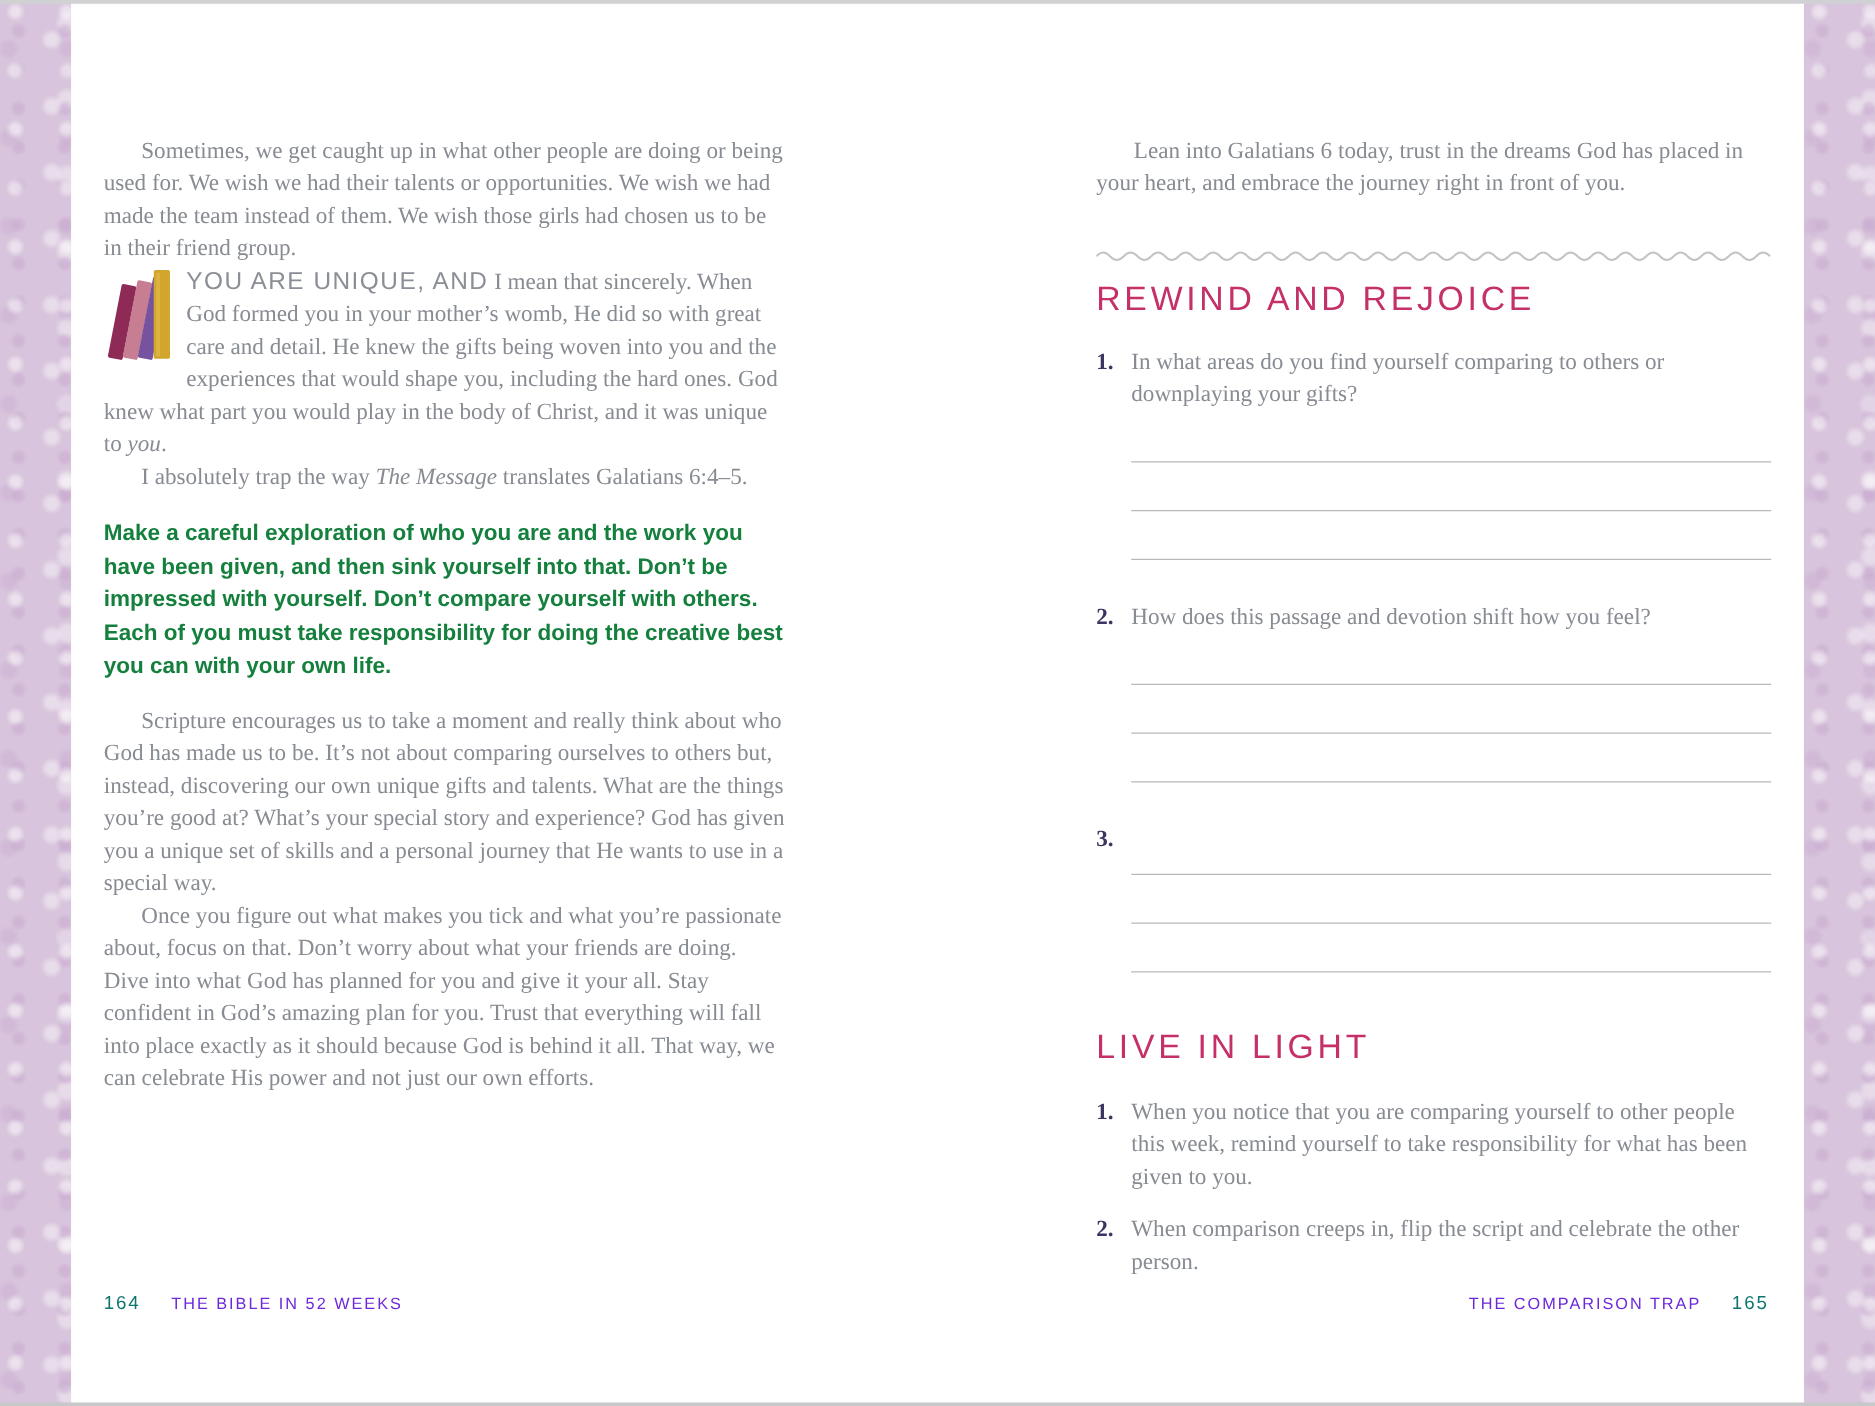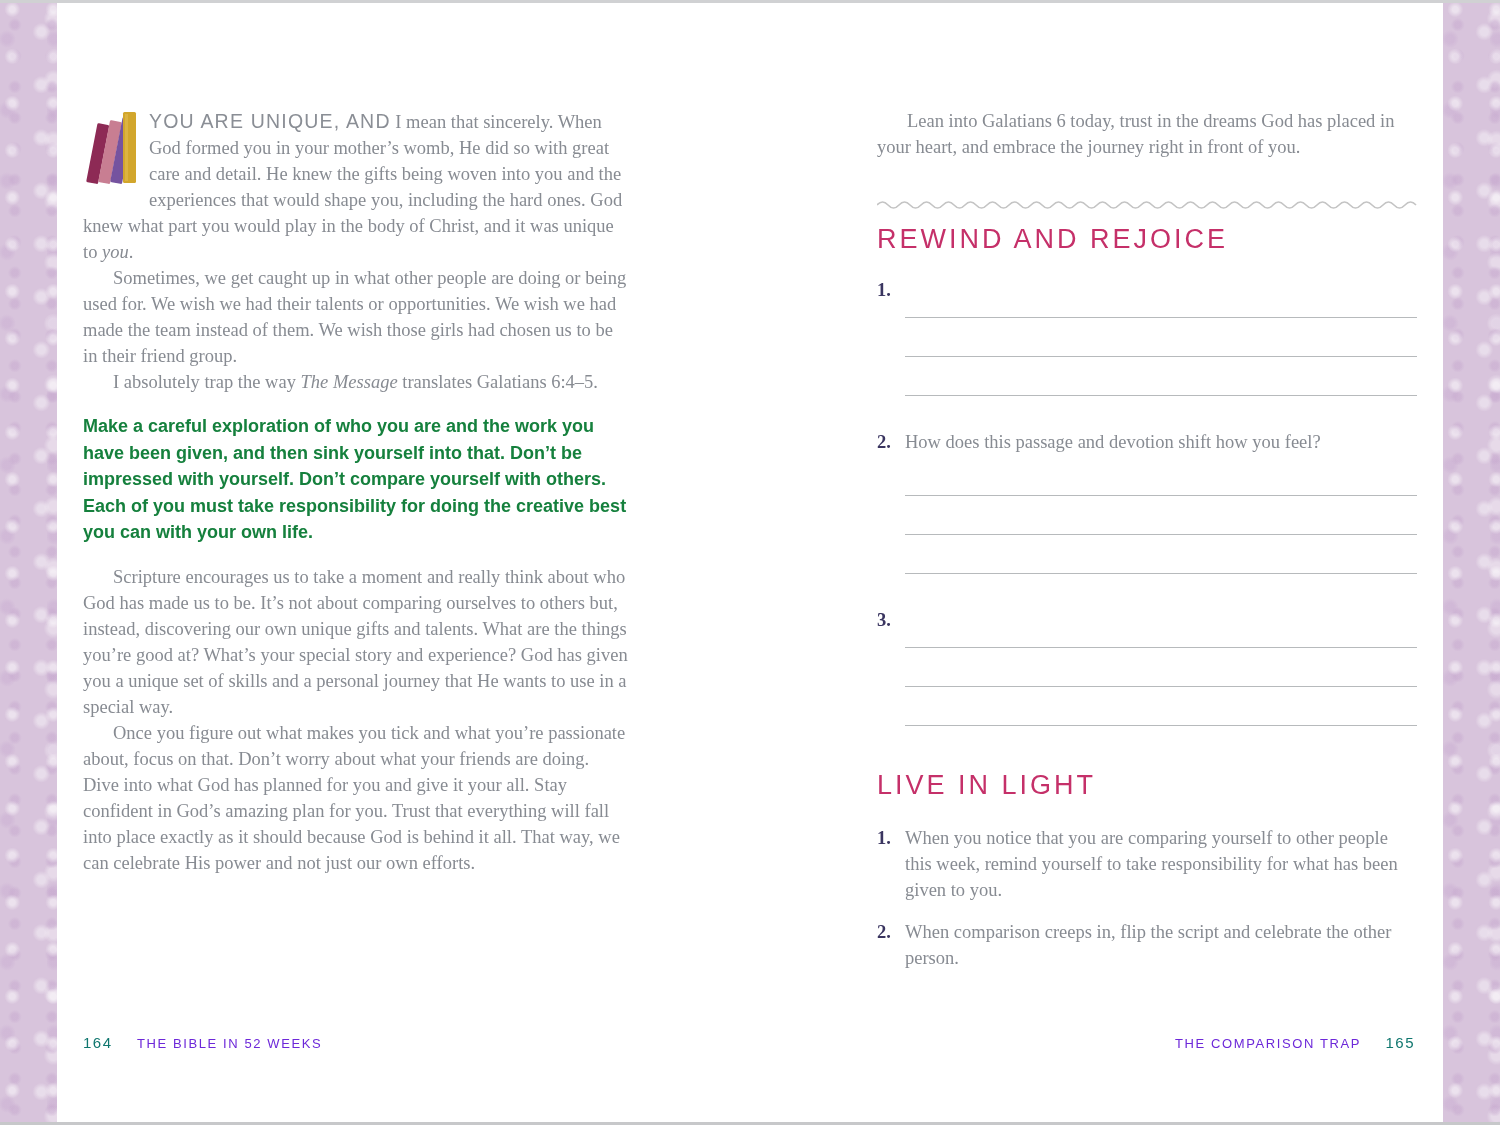--- a/index.html
+++ b/index.html
@@ -59,52 +59,53 @@
 <body>
 
 <div class="canvas">
   <div class="edge top"></div>
   <div class="band left"></div>
   <div class="band right"></div>
 
   <div class="spread">
 
     <div class="page page-left">
+      <p class="para indent">Sometimes, we get caught up in what other people are doing or being used for. We wish we had their talents or opportunities. We wish we had made the team instead of them. We wish those girls had chosen us to be in their friend group.</p>
       <p class="para">
         <span class="books">
           <svg width="54" height="74" viewBox="0 0 54 74" aria-hidden="true">
             <rect x="3" y="12" width="12" height="60" rx="1.5" fill="#8d2a55" transform="rotate(11 9 72)"></rect>
             <rect x="15" y="9" width="12" height="63" rx="1.5" fill="#c87e92" transform="rotate(11 21 72)"></rect>
             <rect x="27" y="6" width="12" height="66" rx="1.5" fill="#75539f" transform="rotate(11 33 72)"></rect>
             <rect x="40" y="1" width="13" height="71" rx="1.5" fill="#d2a62c"></rect>
             <rect x="42" y="3" width="3" height="67" fill="#e0b94a" opacity="0.7"></rect>
           </svg>
         </span><span class="opener">YOU ARE UNIQUE, AND</span><span> I mean that sincerely. When God formed you in your mother’s womb, He did so with great care and detail. He knew the gifts being woven into you and the experiences that would shape you, including the hard ones. God knew what part you would play in the body of Christ, and it was unique to </span><em>you</em><span>.</span>
       </p>
-      <p class="para indent">Sometimes, we get caught up in what other people are doing or being used for. We wish we had their talents or opportunities. We wish we had made the team instead of them. We wish those girls had chosen us to be in their friend group.</p>
       <p class="para indent">
         <span>I absolutely trap the way </span><em>The Message</em><span> translates Galatians 6:4–5.</span>
       </p>
       <p class="quote">Make a careful exploration of who you are and the work you have been given, and then sink yourself into that. Don’t be impressed with yourself. Don’t compare yourself with others. Each of you must take responsibility for doing the creative best you can with your own life.</p>
       <p class="para indent">Scripture encourages us to take a moment and really think about who God has made us to be. It’s not about comparing ourselves to others but, instead, discovering our own unique gifts and talents. What are the things you’re good at? What’s your special story and experience? God has given you a unique set of skills and a personal journey that He wants to use in a special way.</p>
       <p class="para indent">Once you figure out what makes you tick and what you’re passionate about, focus on that. Don’t worry about what your friends are doing. Dive into what God has planned for you and give it your all. Stay confident in God’s amazing plan for you. Trust that everything will fall into place exactly as it should because God is behind it all. That way, we can celebrate His power and not just our own efforts.</p>
     </div>
 
     <div class="page page-right">
       <p class="para indent">Lean into Galatians 6 today, trust in the dreams God has placed in your heart, and embrace the journey right in front of you.</p>
 
       <svg class="wave-divider" width="540" height="12" viewBox="0 0 540 12">
         <path id="wavepath" fill="none" stroke="#c4c4c4" stroke-width="1.6" d="M0,7 q5.5,-6 11,0 t11,0 t11,0 t11,0 t11,0 t11,0 t11,0 t11,0 t11,0 t11,0 t11,0 t11,0 t11,0 t11,0 t11,0 t11,0 t11,0 t11,0 t11,0 t11,0 t11,0 t11,0 t11,0 t11,0 t11,0 t11,0 t11,0 t11,0 t11,0 t11,0 t11,0 t11,0 t11,0 t11,0 t11,0 t11,0 t11,0 t11,0 t11,0 t11,0 t11,0 t11,0 t11,0 t11,0 t11,0 t11,0 t11,0 t11,0 t11,0 "></path>
       </svg>
 
       <h2 class="section-heading h-rewind">REWIND AND REJOICE</h2>
 
       <div class="qa">
         <span class="num">1.</span>
         <div class="qbody">
+          <div>In what areas do you find yourself comparing to others or downplaying your gifts?</div>
           <div class="answer-lines">
             <div class="answer-line"></div>
             <div class="answer-line"></div>
             <div class="answer-line"></div>
           </div>
         </div>
       </div>
 
       <div class="qa">
         <span class="num">2.</span>

